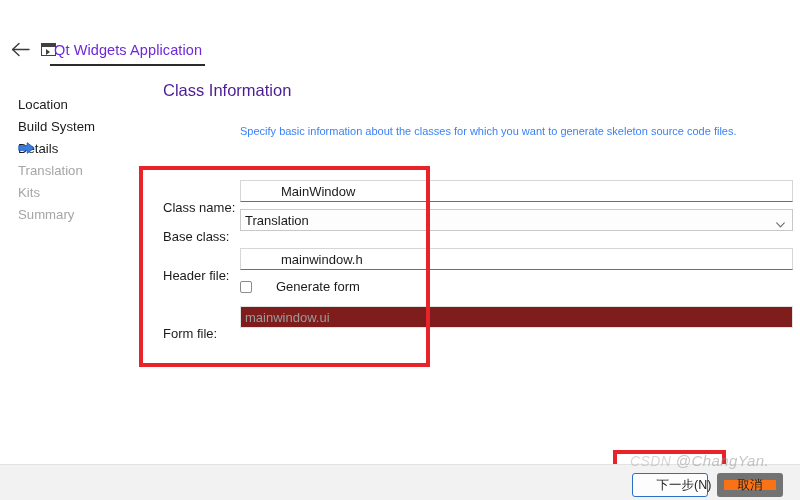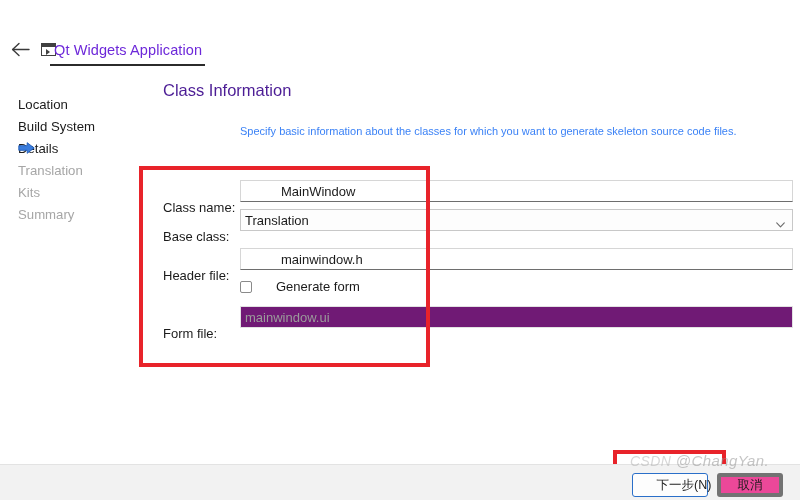--- a/index.html
+++ b/index.html
@@ -157,21 +157,21 @@
     border-bottom: 1.3px solid #6e6e6e;
     padding-left: 40px;
   }
   
   .field.combo {
     border: 1px solid #c8c8c8;
     background: #fdfdfd;
   }
   .field.disabled {
     border: 1px solid #e2e2e2;
-    background: #701a75;
+    background: #7f1d1d;
     color: #9b9b9b;
   }
   .combo-arrow {
     position: absolute;
     right: 8px; top: 7px;
     width: 9px; height: 6px;
     pointer-events: none;
   }
 
   
@@ -216,23 +216,23 @@
     left: 0; top: 464px;
     width: 800px; height: 36px;
     background: #f2f2f2;
     border-top: 1px solid #e3e3e3;
   }
   .btn {
     position: absolute;
     top: 8px;
     height: 24px;
     box-sizing: border-box;
-    border: 4px solid #737373;
+    border: 7px solid #737373;
     border-radius: 3px;
-    background: #ec4899;
+    background: #f97316;
     font-family: "Liberation Sans", "DejaVu Sans", sans-serif;
     font-size: 12.5px;
     color: #1b1b1b;
     display: flex;
     align-items: center;
     justify-content: center;
     cursor: pointer;
     white-space: nowrap;
   }
   .btn.primary {

